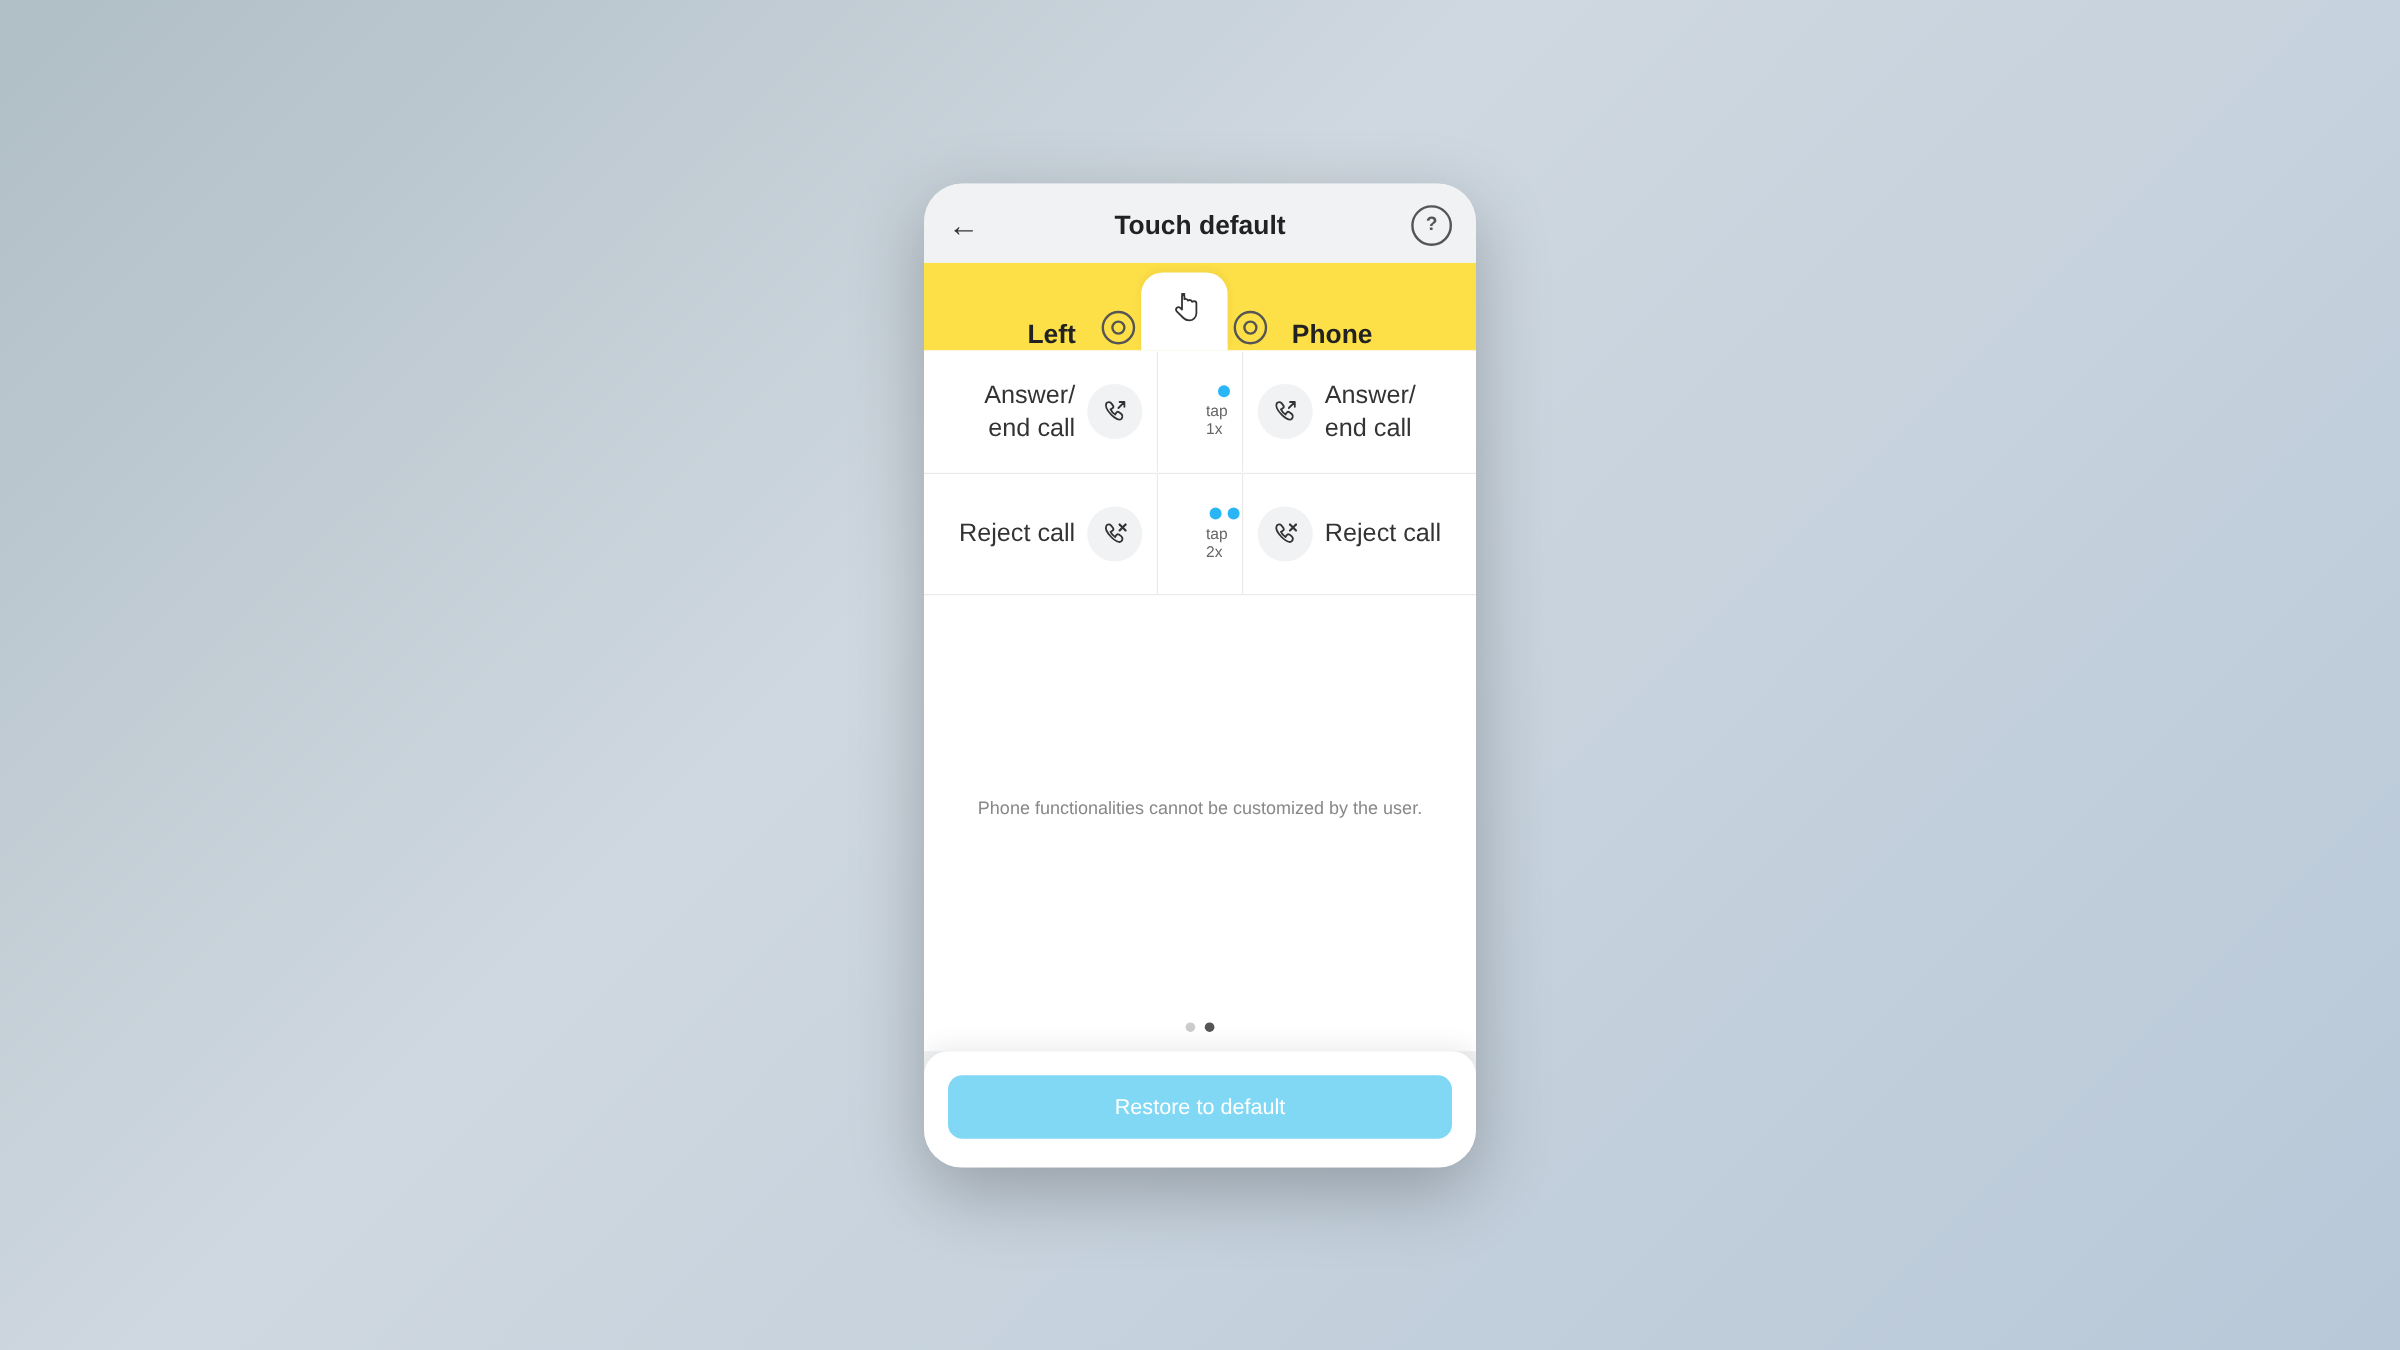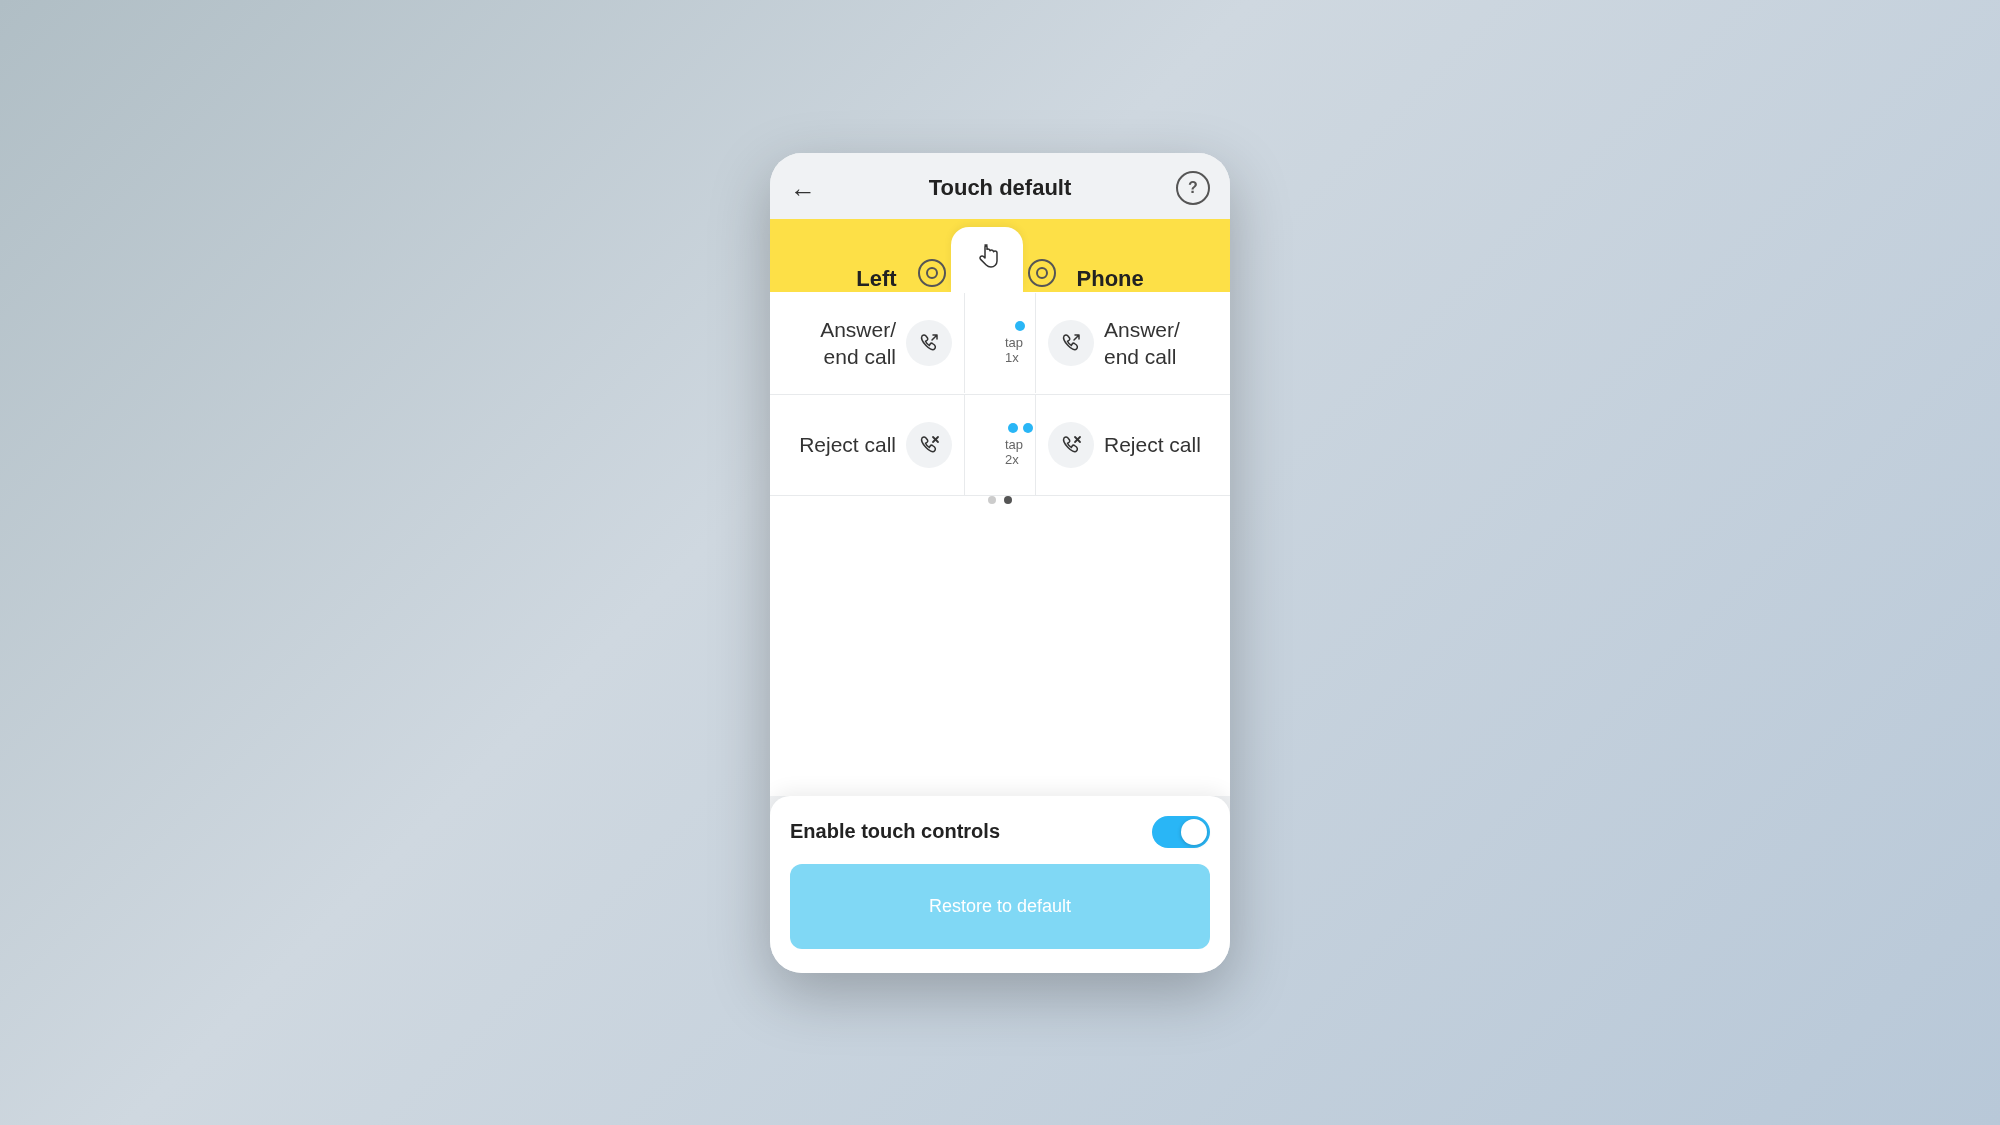--- a/index.html
+++ b/index.html
@@ -270,21 +270,21 @@
       width: 26px;
       height: 26px;
       border-radius: 50%;
       background: white;
       box-shadow: 0 1px 4px rgba(0,0,0,0.2);
     }
 
     
     .restore-btn {
       width: 100%;
-      padding: 32px;
+      padding: 16px;
       background: #80d8f5;
       border: none;
       border-radius: 12px;
       font-size: 18px;
       font-weight: 500;
       color: #fff;
       cursor: pointer;
       text-align: center;
     }
   </style>
@@ -387,31 +387,29 @@
               <line x1="17" y1="5" x2="22" y2="10" stroke="#333" stroke-width="1.8" stroke-linecap="round"></line>
               <line x1="22" y1="5" x2="17" y2="10" stroke="#333" stroke-width="1.8" stroke-linecap="round"></line>
             </svg>
           </div>
           <span class="action-label action-label-right">Reject call</span>
         </div>
       </div>
 
     </div>
 
+    <div class="info-section">
+      <span class="info-text">Phone functionalities cannot be
+customized by the user.</span>
+    </div>
 
     <div class="page-dots">
       <div class="page-dot"></div>
       <div class="page-dot active"></div>
     </div>
 
   </div>
 
   <div class="bottom-panel">
-    <div class="enable-row">
-      <span class="enable-label">Enable touch controls</span>
-      <div class="toggle">
-        <div class="toggle-knob"></div>
-      </div>
-    </div>
     <button class="restore-btn">Restore to default</button>
   </div>
 
 </div>
 
 </body></html>

